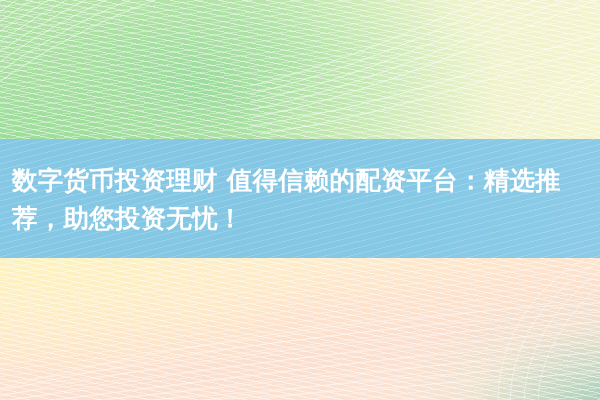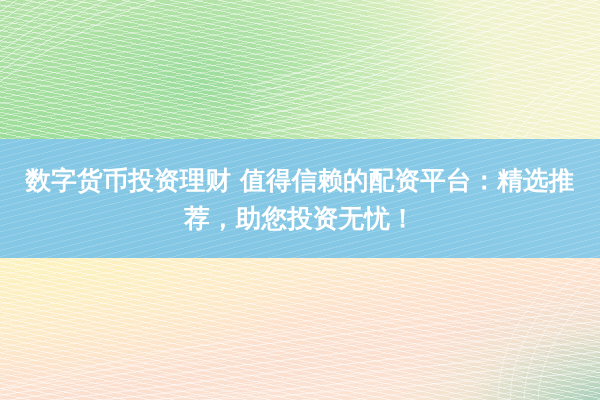--- a/index.html
+++ b/index.html
@@ -138,21 +138,20 @@
     width: 600px;
     height: 119px;
     display: flex;
     align-items: center;
     justify-content: center;
   }
   .headline {
     width: 590px;
     margin: 8px;
     padding: 0 4px;
-    text-align: center;
     color: #ffffff;
     font-family: "DejaVu Sans", "Liberation Sans", sans-serif;
     font-size: 25.5px;
     font-weight: bold;
     line-height: 38px;
     letter-spacing: 0.2px;
     white-space: normal;
     word-break: break-all;
   }
 </style>

